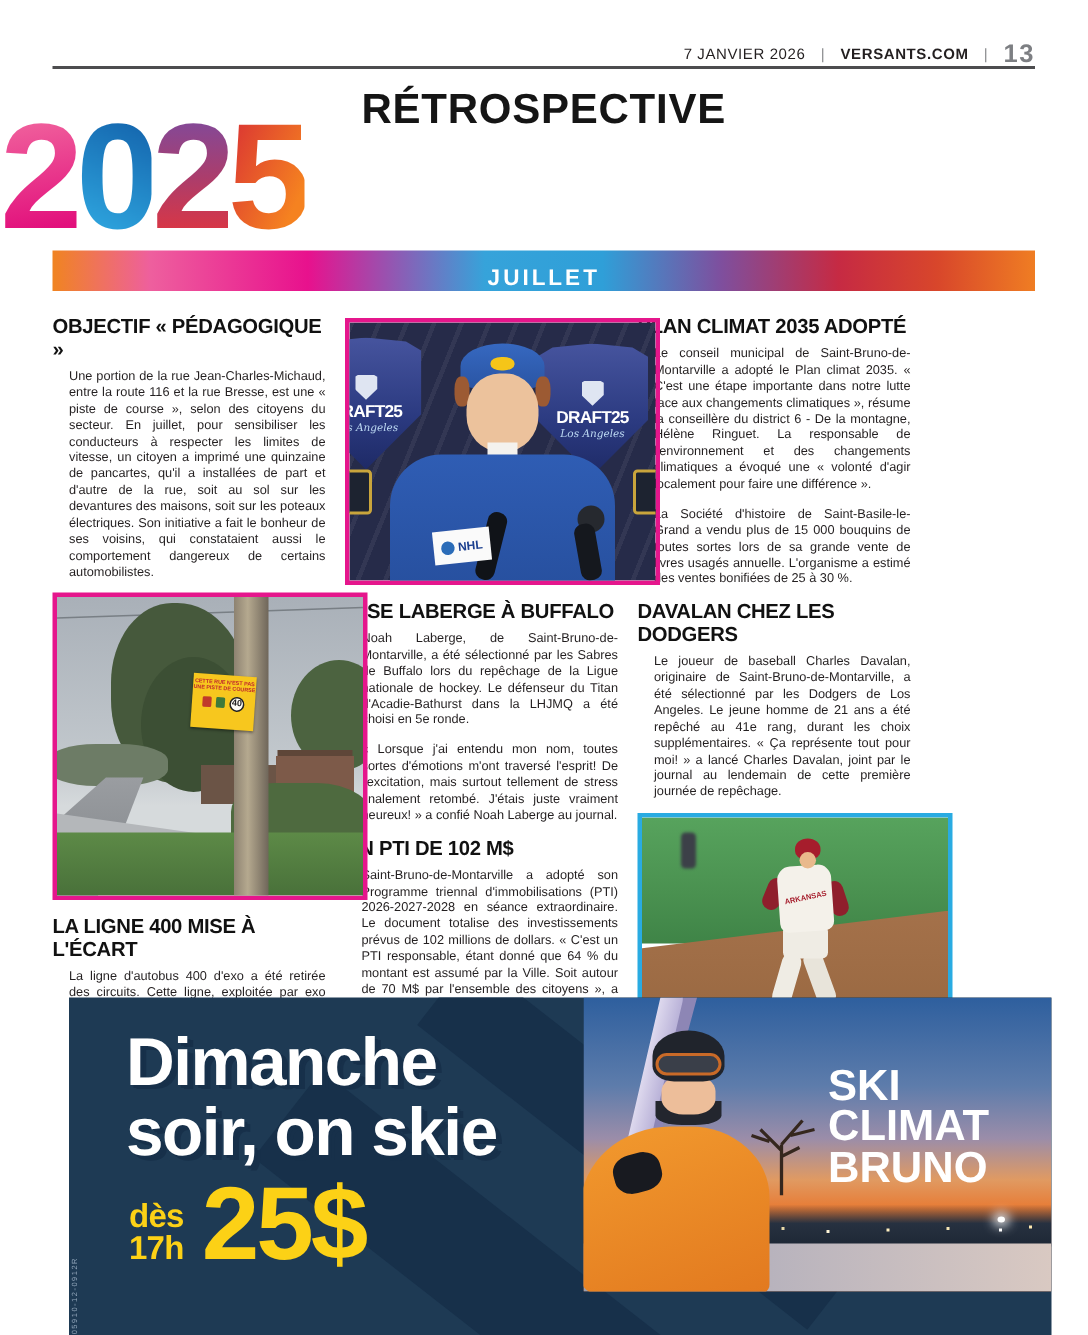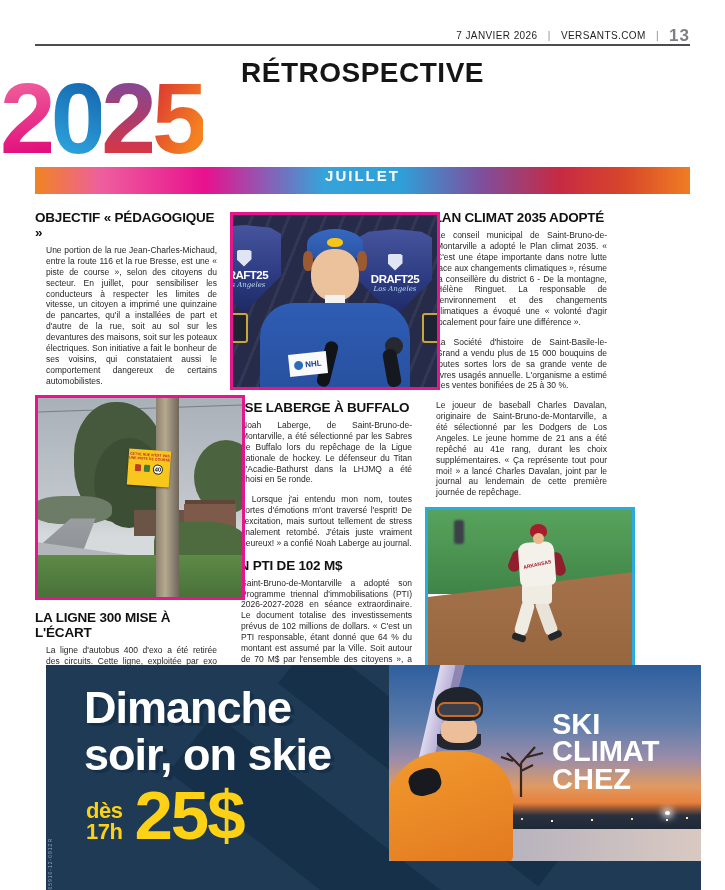--- a/index.html
+++ b/index.html
@@ -6,36 +6,36 @@
   html,body { margin:0; padding:0; background:#ffffff; }
   .page {
     position:relative; width:725px; height:890px; background:#fff;
     font-family:"Liberation Sans", sans-serif; color:#231f20; overflow:hidden;
   }
 
   
   .hdr { position:absolute; top:26px; left:35px; right:35px; text-align:right;
          font-size:10px; letter-spacing:.4px; color:#231f20; }
   .hdr .sep { color:#8a8c8e; margin:0 7px; font-weight:normal; }
-  .hdr .site { font-weight:normal; }
+  .hdr .site { font-weight:bold; }
   .hdr .pageno { font-size:17px; font-weight:bold; color:#7d7f83; letter-spacing:1px; vertical-align:-2px; }
   .hdr-rule { position:absolute; top:44px; left:35px; right:35px; height:2px; background:#4d4d4f; }
 
   
   .retro { position:absolute; top:57px; left:0; right:0; text-align:center;
            font-size:28px; font-weight:bold; letter-spacing:.5px; color:#151515; }
   .year  { position:absolute; top:72px; left:0; right:0; text-align:left;
            font-size:100px; line-height:.92; font-weight:bold; letter-spacing:-5px; }
   .yd { display:inline-block; color:transparent; -webkit-background-clip:text; background-clip:text; }
   .yd1 { background-image:linear-gradient(170deg,#f1679f 5%,#e2107c 85%); }
   .yd2 { background-image:linear-gradient(205deg,#1465ad 10%,#2fa7e0 90%); }
   .yd3 { background-image:linear-gradient(180deg,#7f4a9c 5%,#ab3d6c 50%,#e0353f 95%); }
   .yd4 { background-image:linear-gradient(115deg,#dd3d31 15%,#f58220 80%); }
   .month-band { position:absolute; top:167px; left:35px; right:35px; height:27px;
-     display:flex; align-items:flex-start; justify-content:center;
+     display:flex; align-items:flex-end; justify-content:center;
      background:linear-gradient(90deg,#f08421 0%,#ee5f9e 10%,#e8118d 26%,#36a3da 44%,#2f9fd8 56%,#7e4f9e 68%,#c62a43 80%,#d8462b 90%,#ef7d23 100%); }
   .month-band span { color:#fff; font-weight:bold; font-size:15px; letter-spacing:2px; }
 
   
   .cols { position:absolute; top:210px; left:35px; width:655px; display:flex; gap:13px; }
   .col  { width:182px; }
   h3.head { margin:0 0 5px 0; font-size:13.5px; font-weight:bold; letter-spacing:-.2px; color:#111; }
   p.body { margin:0 0 9px 11px; font-size:8.5px; line-height:1.28; text-align:justify; color:#231f20; }
   p.body .ital { font-style:italic; }
 
@@ -216,21 +216,21 @@
           <div class="st-sign-txt">CETTE RUE N'EST PAS</div>
           <div class="st-sign-txt">UNE PISTE DE COURSE</div>
           <div class="st-sign-row">
             <span class="st-fig red"></span>
             <span class="st-fig grn"></span>
             <span class="st-sign-40">40</span>
           </div>
         </div>
       </div>
 
-      <h3 class="head">LA LIGNE 300 MISE À L'ÉCART</h3>
+      <h3 class="head">LA LIGNE 400 MISE À L'ÉCART</h3>
       <p class="body">La ligne d'autobus 400 d'exo a été retirée des circuits. Cette ligne, exploitée par exo Vallée-du-Richelieu, et la ligne d'autobus 160, que chapeaute le Réseau de transport de Longueuil (RTL), ne permettent actuellement qu'un accès au terminus du REM, à Brossard.</p>
     </div>
 
     <div class="col">
       <div class="photo pink draft" style="margin-top:2px;">
         <div class="dp-bg"></div>
         <div class="dp-shield dp-shield-l">
           <div class="dp-mini"></div>
           <div class="dp-shield-txt">DRAFT25</div>
           <div class="dp-shield-script">Los Angeles</div>
@@ -267,20 +267,21 @@
       <h3 class="head">UN PTI DE 102 M$</h3>
       <p class="body"><span>Saint-Bruno-de-Montarville a adopté son Programme triennal d'immobilisations (PTI) 2026-2027-2028 en séance extraordinaire. Le document totalise des investissements prévus de 102 millions de dollars. « C'est un PTI responsable, étant donné que 64 % du montant est assumé par la Ville. Soit autour de 70 M$ par l'ensemble des citoyens », a commenté le maire de Saint-Bruno, Ludovic Grisé, en entrevue avec </span><span class="ital">Les Versants.</span></p>
     </div>
 
     <div class="col">
       <h3 class="head">PLAN CLIMAT 2035 ADOPTÉ</h3>
       <p class="body">Le conseil municipal de Saint-Bruno-de-Montarville a adopté le Plan climat 2035. « C'est une étape importante dans notre lutte face aux changements climatiques », résume la conseillère du district 6 - De la montagne, Hélène Ringuet. La responsable de l'environnement et des changements climatiques a évoqué une « volonté d'agir localement pour faire une différence ».</p>
 
       <p class="body">La Société d'histoire de Saint-Basile-le-Grand a vendu plus de 15 000 bouquins de toutes sortes lors de sa grande vente de livres usagés annuelle. L'organisme a estimé des ventes bonifiées de 25 à 30 %.</p>
 
+      <h3 class="head">DAVALAN CHEZ LES DODGERS</h3>
       <p class="body">Le joueur de baseball Charles Davalan, originaire de Saint-Bruno-de-Montarville, a été sélectionné par les Dodgers de Los Angeles. Le jeune homme de 21 ans a été repêché au 41e rang, durant les choix supplémentaires. « Ça représente tout pour moi! » a lancé Charles Davalan, joint par le journal au lendemain de cette première journée de repêchage.</p>
 
       <div class="photo cyan baseball">
         <div class="bb-grass"></div>
         <div class="bb-far"></div>
         <div class="bb-dirt"></div>
         <div class="bb-player">
           <div class="bb-leg-l"></div>
           <div class="bb-leg-r"></div>
           <div class="bb-shoe-l"></div>
@@ -331,20 +332,20 @@
         <div class="sk-head">
           <div class="sk-chin"></div>
           <div class="sk-face"></div>
           <div class="sk-helmet"></div>
           <div class="sk-goggle"></div>
         </div>
       </div>
       <div class="sk-logo">
         <div>SKI</div>
         <div>CLIMAT</div>
-        <div>CHEZ</div>
+        <div>BRUNO</div>
       </div>
     </div>
 
     <div class="ad-code">1205910-12-0912R</div>
   </div>
 
 </div>
 
 </body></html>

